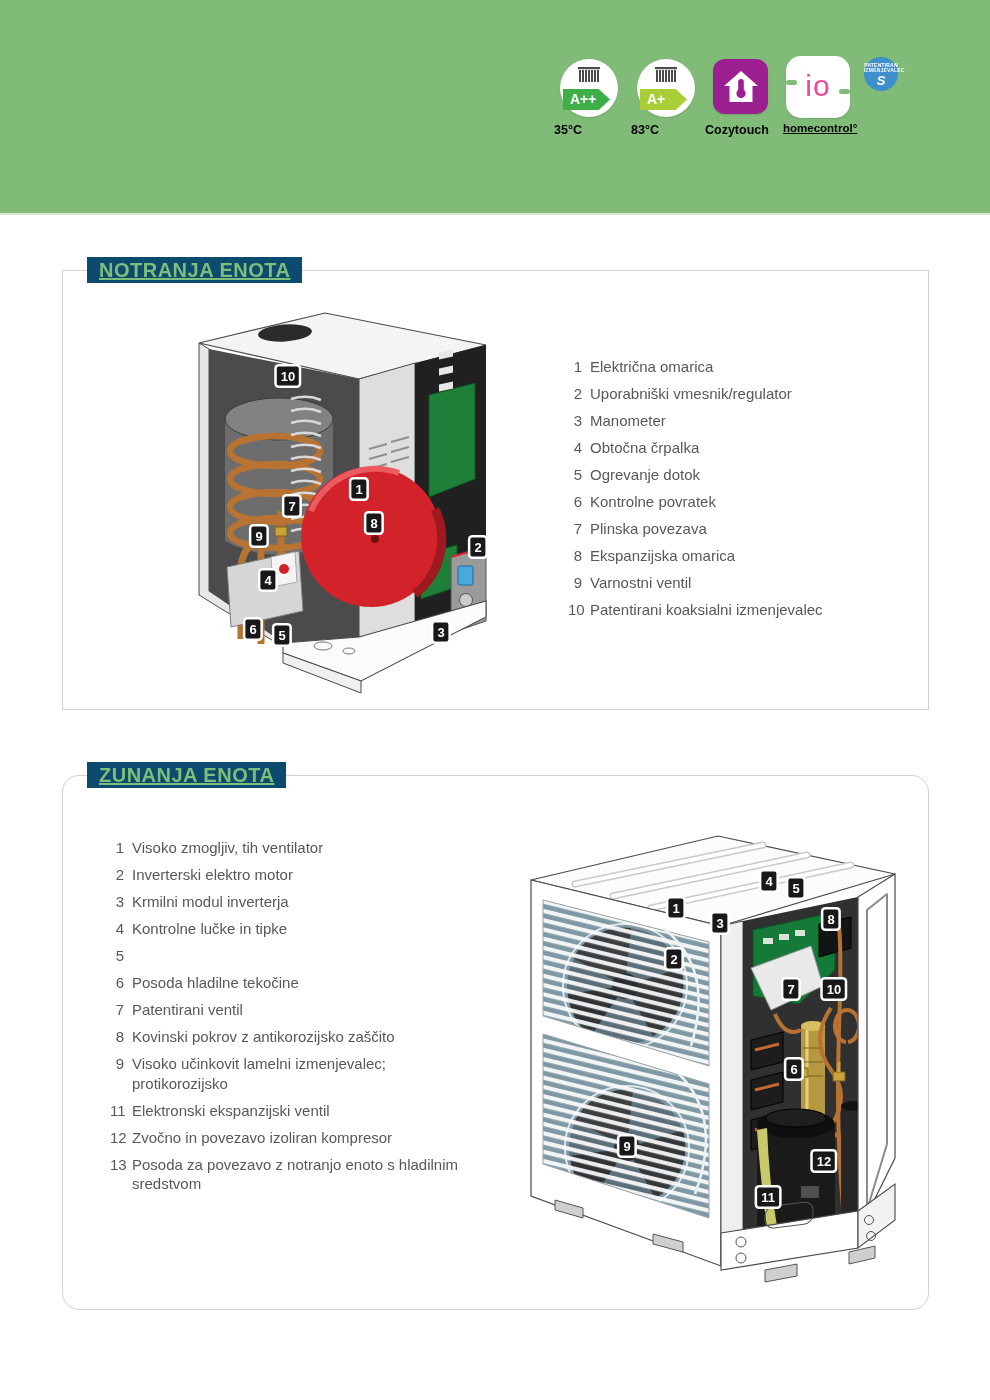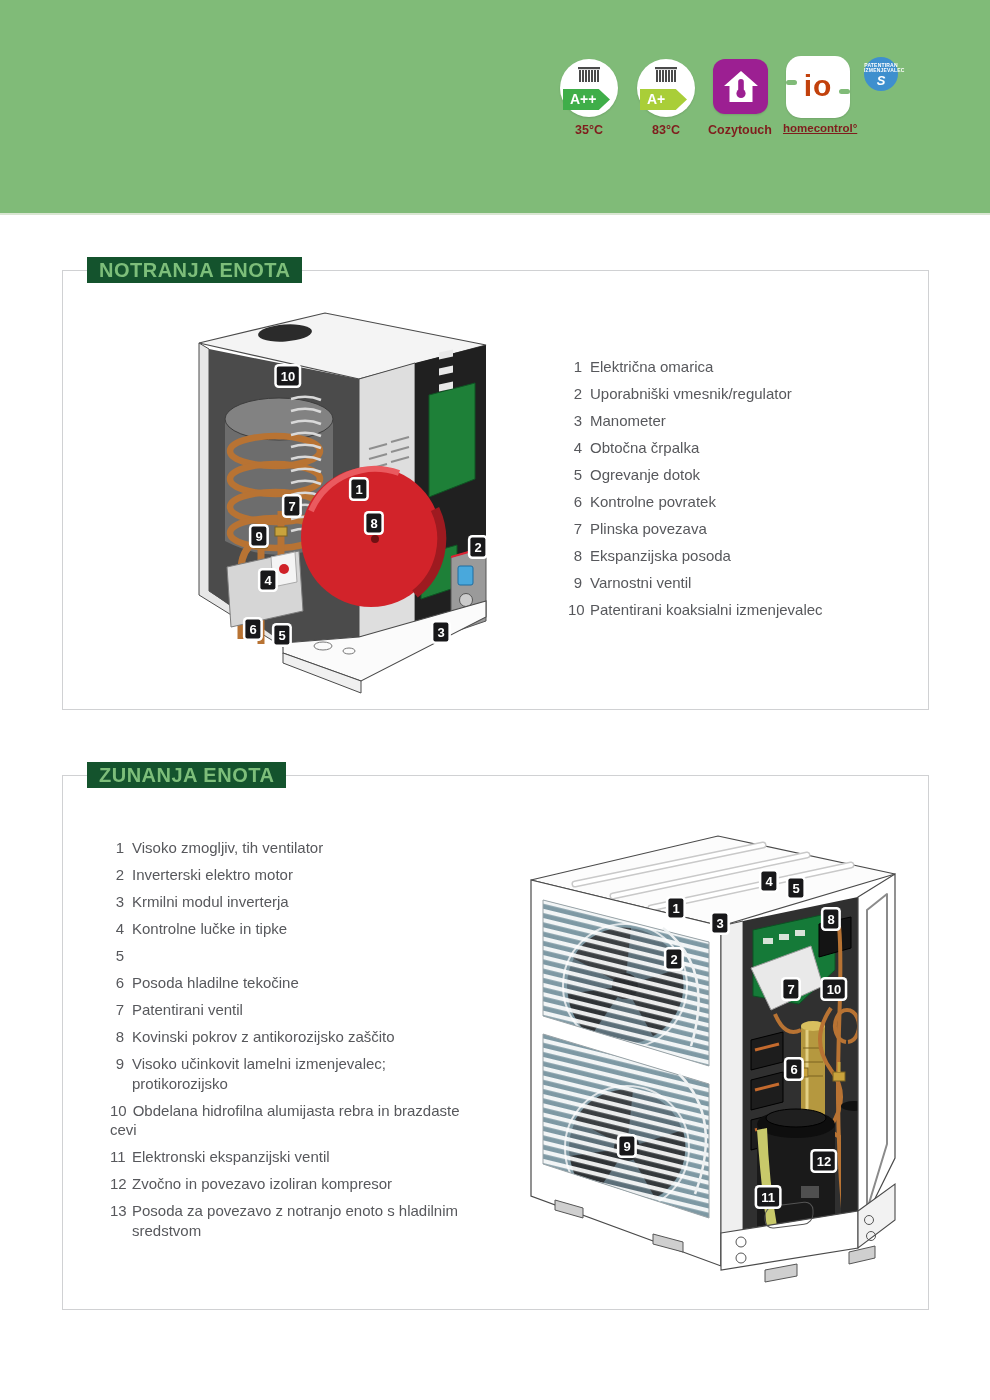--- a/index.html
+++ b/index.html
@@ -7,37 +7,37 @@
   .page { position:relative; width:990px; height:1400px; background:#ffffff; overflow:hidden; }
 
   
   .band { position:absolute; left:0; top:0; width:990px; height:215px; background:#80bb78; border-bottom:2px solid #d9e6d2; }
   .hicon { position:absolute; }
   .circle-badge { width:58px; height:58px; border-radius:50%; background:#fff; position:relative; box-shadow:0 1px 2px rgba(0,0,0,.12); }
   .radiator { position:absolute; left:50%; top:8px; transform:translateX(-50%); }
   .energy-arrow { position:absolute; left:3px; top:30px; width:47px; height:21px; line-height:21px;
     color:#fff; font-weight:bold; font-size:14px; padding-left:7px;
     clip-path:polygon(0 0, 76% 0, 100% 50%, 76% 100%, 0 100%); }
-  .icon-caption { position:absolute; width:70px; text-align:center; color:#7f1d1d; font-weight:bold; font-size:12.5px; }
+  .icon-caption { position:absolute; width:70px; text-align:left; color:#000000; font-weight:bold; font-size:12.5px; }
   .cozy-box { width:55px; height:55px; border-radius:12px; background:#9c1f92; display:flex; align-items:center; justify-content:center; box-shadow:0 1px 2px rgba(0,0,0,.12); }
   .io-box { width:64px; height:62px; border-radius:15px; background:#fff; position:relative; display:flex; align-items:center; justify-content:center; box-shadow:0 1px 2px rgba(0,0,0,.12); }
-  .io-text { color:#c2410c; font-weight:bold; font-size:30px; letter-spacing:1px; margin-top:-2px; }
+  .io-text { color:#ec4899; font-weight:normal; font-size:30px; letter-spacing:1px; margin-top:-2px; }
   .io-dash { position:absolute; width:11px; height:5px; border-radius:3px; background:#80bb78; }
   .io-dash.left { left:0px; top:24px; }
   .io-dash.right { right:0px; top:33px; }
   .patent-circle { width:34px; height:34px; border-radius:50%; background:#3e8fce; color:#fff; text-align:center; padding-top:6px; }
   .patent-circle .tiny { display:block; font-size:5px; font-weight:bold; letter-spacing:.2px; line-height:5px; }
   .patent-circle .sglyph { display:block; font-size:13px; font-weight:bold; font-style:italic; line-height:13px; margin-top:1px; }
 
   
   .section-box { position:absolute; left:62px; width:867px; border:1px solid #d0d1d3; background:#fff; }
-  .section-title { position:absolute; top:-14px; left:24px; background:#14532d; padding:0 12px;
-    color:#7dbe7a; font-size:20px; font-weight:bold; letter-spacing:.5px; line-height:26px; }
+  .section-title { position:absolute; top:-14px; left:24px; background:#0c4a6e; padding:0 12px;
+    color:#7dbe7a; font-size:20px; font-weight:bold; letter-spacing:.5px; line-height:26px;text-decoration:underline; }
   #indoor-box { top:270px; height:440px; }
-  #outdoor-box { top:775px; height:535px; }
+  #outdoor-box { top:775px; height:535px;border-radius:17px; }
 
   
   .legend { position:absolute; color:#57585c; font-size:15px; }
   .li { display:flex; margin-bottom:7.5px; line-height:19.5px; }
   .li .num { width:14px; text-align:right; flex:0 0 auto; margin-right:8px; }
   .li .label { max-width:350px; }
   .li-flow { display:block; width:372px; margin-bottom:7.5px; line-height:19.5px; }
   .li-flow .num { display:inline; margin-right:6px; }
   #indoor-legend { left:505px; top:86px; }
   #outdoor-legend { left:47px; top:62px; }
@@ -251,21 +251,21 @@
       <div class="li">
           <span class="num">6</span>
           <span class="label">Kontrolne povratek</span>
         </div>
       <div class="li">
           <span class="num">7</span>
           <span class="label">Plinska povezava</span>
         </div>
       <div class="li">
           <span class="num">8</span>
-          <span class="label">Ekspanzijska posoda</span>
+          <span class="label">Ekspanzijska omarica</span>
         </div>
       <div class="li">
           <span class="num">9</span>
           <span class="label">Varnostni ventil</span>
         </div>
       <div class="li">
           <span class="num">10</span>
           <span class="label">Patentirani koaksialni izmenjevalec</span>
         </div>
     </div>
@@ -303,21 +303,20 @@
           <span class="label">Patentirani ventil</span>
         </div>
       <div class="li">
           <span class="num">8</span>
           <span class="label">Kovinski pokrov z antikorozijsko zaščito</span>
         </div>
       <div class="li">
           <span class="num">9</span>
           <span class="label">Visoko učinkovit lamelni izmenjevalec; protikorozijsko</span>
         </div>
-      <div class="li-flow"><span class="num">10</span><span>Obdelana hidrofilna alumijasta rebra in brazdaste cevi</span></div>
       <div class="li">
           <span class="num">11</span>
           <span class="label">Elektronski ekspanzijski ventil</span>
         </div>
       <div class="li">
           <span class="num">12</span>
           <span class="label">Zvočno in povezavo izoliran kompresor</span>
         </div>
       <div class="li">
           <span class="num">13</span>

